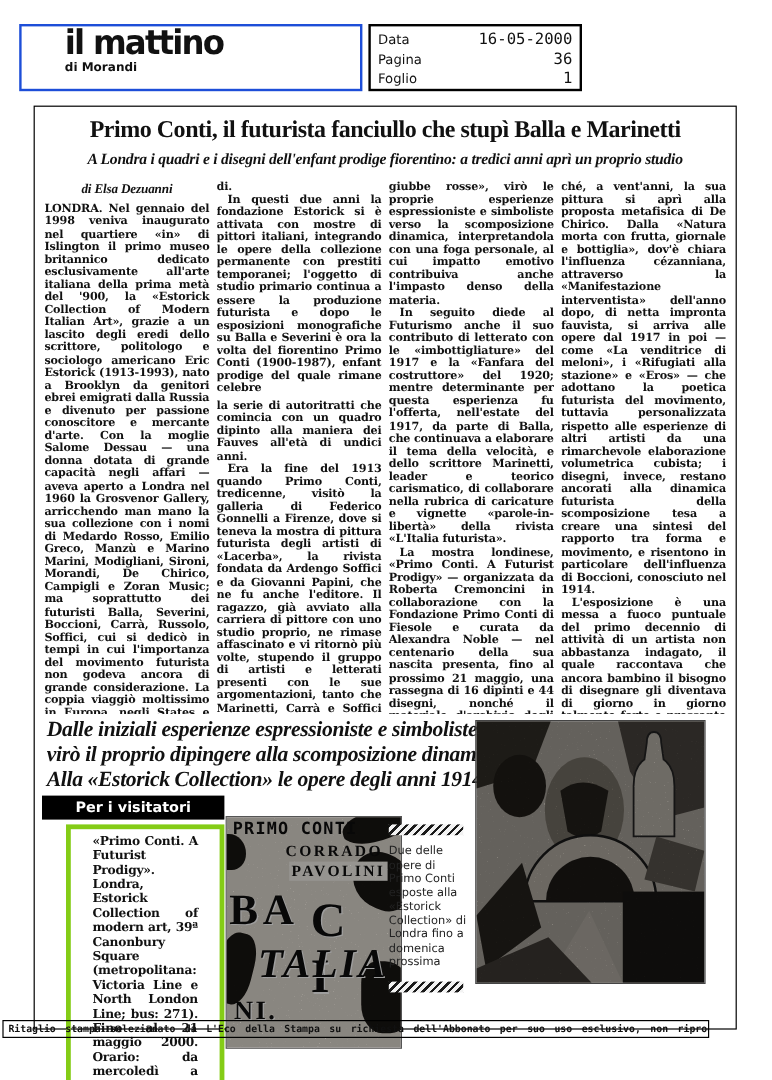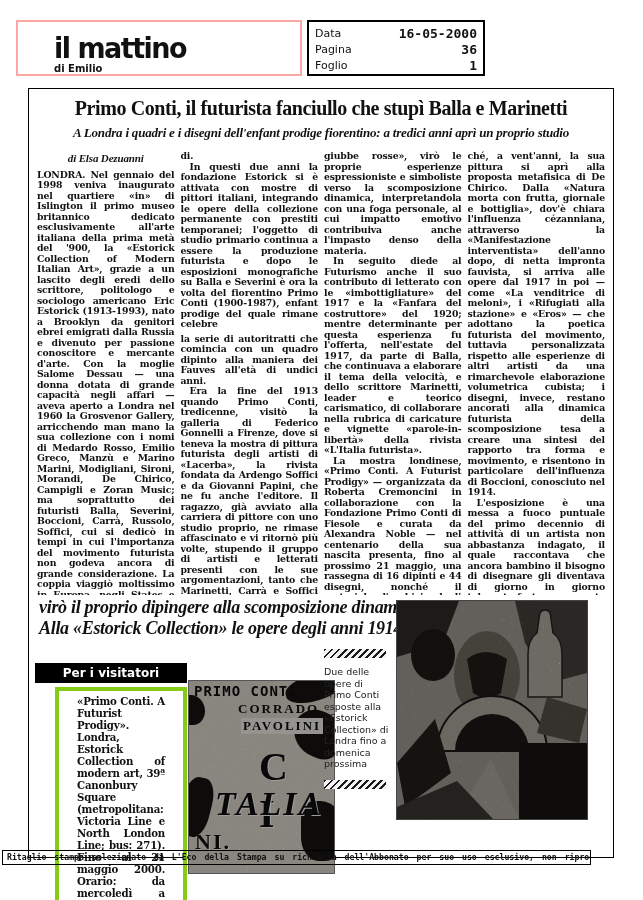--- a/index.html
+++ b/index.html
@@ -1,26 +1,26 @@
 <!DOCTYPE html>
 <html><head>
 <meta charset="utf-8">
 <style>
   html,body{margin:0;padding:0;background:#ffffff;}
   .page{position:relative;width:643px;height:900px;background:#ffffff;font-family:"DejaVu Serif",serif;color:#111;overflow:hidden;}
 
   
-  .masthead{position:absolute;left:16px;top:20px;width:286px;height:56px;border:2px solid #fca5a5;box-sizing:border-box;padding:12px 0 0 36px;}
+  .masthead{position:absolute;left:16px;top:20px;width:286px;height:56px;border:2px solid #1d4ed8;box-sizing:border-box;padding:0 0 0 36px;}
   .logo{font-family:"DejaVu Sans",sans-serif;font-weight:900;font-size:27px;letter-spacing:-1.5px;line-height:28px;transform:scaleY(1.05);transform-origin:left top;}
   .logo-sub{font-family:"DejaVu Sans",sans-serif;font-weight:800;font-size:10px;margin-top:1px;}
 
   .metabox{position:absolute;left:307px;top:20px;width:178px;height:56px;border:2px solid #000;box-sizing:border-box;padding:4px 6px;font-family:"DejaVu Sans",sans-serif;font-size:11px;}
   .metarow{display:flex;line-height:16px;justify-content:space-between;}
   .metarow .mlabel{width:48px;}
-  .metarow .mvalue{font-family:"DejaVu Sans Mono",monospace;font-size:13px;font-weight:700;}
+  .metarow .mvalue{font-family:"DejaVu Sans Mono",monospace;font-size:13px;font-weight:400;}
 
   
   .article{position:absolute;left:28px;top:88px;width:586px;height:770px;border:1.5px solid #000;box-sizing:border-box;}
   .headline{position:absolute;top:8px;left:0;right:0;margin:0;text-align:center;font-family:"Liberation Serif","DejaVu Serif",serif;font-weight:600;font-size:20px;letter-spacing:-0.4px;white-space:nowrap;}
   .subhead{position:absolute;top:36px;left:0;right:0;margin:0;text-align:center;font-family:"Liberation Serif","DejaVu Serif",serif;font-style:italic;font-weight:700;font-size:13px;letter-spacing:-0.2px;white-space:nowrap;}
 
   .columns{position:absolute;top:62px;left:8px;right:8px;height:444px;display:grid;grid-template-columns:repeat(4,1fr);gap:6px;overflow:hidden;}
   .col{overflow:hidden;font:700 9.3px/10.5px "DejaVu Serif",serif;text-align:justify;letter-spacing:-0.15px;}
   .col p{margin:0;text-indent:9px;}
   .col p.lead,.col p.noindent{text-indent:0;}
@@ -46,21 +46,21 @@
   .cover .t-top{left:5px;top:2px;font-family:"DejaVu Sans Mono",monospace;font-size:14px;font-weight:700;letter-spacing:1px;}
   .cover .t-corrado{left:8px;top:20px;font-size:13px;letter-spacing:2px;margin-left:41px;}
   .cover .t-pavolini{left:52px;top:37px;font-size:13px;letter-spacing:2px;background:#f2efe9;padding:0 2px;}
   .cover .t-ba{left:2px;top:56px;font-size:36px;letter-spacing:4px;text-shadow:1px 1px 0 #fff;}
   .cover .t-ci{left:70px;top:62px;font-size:40px;letter-spacing:8px;text-shadow:1px 1px 0 #fff;}
   .cover .t-talia{left:26px;top:104px;font-size:34px;font-style:italic;letter-spacing:2px;text-shadow:1px 1px 0 #fff;}
   .cover .t-ni{left:6px;top:148px;font-size:22px;letter-spacing:2px;text-shadow:1px 1px 0 #fff;}
   .cover-grain{position:absolute;left:0;top:0;width:100%;height:100%;pointer-events:none;}
 
   
-  .caption{position:absolute;left:295px;top:560px;width:66px;}
+  .caption{position:absolute;left:295px;top:598px;width:66px;}
   .hatch{width:62px;height:9px;background:repeating-linear-gradient(135deg,#1a1a1a 0 2px,#f2f2f2 2px 5px);}
   .caption-text{margin:8px 0 10px 0;font-family:"DejaVu Sans",sans-serif;font-size:9.5px;line-height:11.5px;color:#222;}
   .hatch-bottom{margin-top:2px;}
 
   
   .painting{position:absolute;left:368px;top:512px;width:190px;height:218px;outline:1px solid #444;}
 
   
   .footerbar{position:absolute;left:2px;top:850px;width:589px;height:15px;border:1px solid #000;box-sizing:border-box;font-family:"DejaVu Sans Mono",monospace;font-size:8.2px;font-weight:700;line-height:12px;padding:0 4px;word-spacing:3px;white-space:nowrap;overflow:hidden;}
 </style>
@@ -73,21 +73,21 @@
       <feTurbulence type="fractalNoise" baseFrequency="0.9" numOctaves="3" stitchTiles="stitch"></feTurbulence>
       <feColorMatrix type="matrix" values="0 0 0 0 0  0 0 0 0 0  0 0 0 0 0  0.9 0.9 0.9 0 0"></feColorMatrix>
     </filter>
   </defs>
 </svg>
 
 <div class="page">
 
   <div class="masthead">
     <div class="logo">il mattino</div>
-    <div class="logo-sub">di Emilio</div>
+    <div class="logo-sub">di Morandi</div>
   </div>
 
   <div class="metabox">
     <div class="metarow">
       <span class="mlabel">Data</span>
       <span class="mvalue">16-05-2000</span>
     </div>
     <div class="metarow">
       <span class="mlabel">Pagina</span>
       <span class="mvalue">36</span>
@@ -119,38 +119,40 @@
         <p>In seguito diede al Futurismo anche il suo contributo di letterato con le «imbottigliature» del 1917 e la «Fanfara del costruttore» del 1920; mentre determinante per questa esperienza fu l'offerta, nell'estate del 1917, da parte di Balla, che continuava a elaborare il tema della velocità, e dello scrittore Marinetti, leader e teorico carismatico, di collaborare nella rubrica di caricature e vignette «parole-in-libertà» della rivista «L'Italia futurista».</p>
         <p>La mostra londinese, «Primo Conti. A Futurist Prodigy» — organizzata da Roberta Cremoncini in collaborazione con la Fondazione Primo Conti di Fiesole e curata da Alexandra Noble — nel centenario della sua nascita presenta, fino al prossimo 21 maggio, una rassegna di 16 dipinti e 44 disegni, nonché il materiale d'archivio degli anni 1914-1919, offrendo una panoramica del suo periodo futurista che mette a fuoco la rilevante connessione che il giovane artista ebbe con la prima fase del movimento, fin-</p>
       </div>
       <div class="col">
         <p class="noindent">ché, a vent'anni, la sua pittura si aprì alla proposta metafisica di De Chirico. Dalla «Natura morta con frutta, giornale e bottiglia», dov'è chiara l'influenza cézanniana, attraverso la «Manifestazione interventista» dell'anno dopo, di netta impronta fauvista, si arriva alle opere dal 1917 in poi — come «La venditrice di meloni», i «Rifugiati alla stazione» e «Eros» — che adottano la poetica futurista del movimento, tuttavia personalizzata rispetto alle esperienze di altri artisti da una rimarchevole elaborazione volumetrica cubista; i disegni, invece, restano ancorati alla dinamica futurista della scomposizione tesa a creare una sintesi del rapporto tra forma e movimento, e risentono in particolare dell'influenza di Boccioni, conosciuto nel 1914.</p>
         <p>L'esposizione è una messa a fuoco puntuale del primo decennio di attività di un artista non abbastanza indagato, il quale raccontava che ancora bambino il bisogno di disegnare gli diventava di giorno in giorno talmente forte e pressante da spingerlo a disegnare in ogni momento: a pranzo, sulla tovaglia con il manico della forchetta; di notte, al buio, con le dita sul cuscino; e da fargli trovar pace solo con una matita o un gessetto in mano.</p>
       </div>
     </div>
 
     <div class="pullquote">
+      <div>Dalle iniziali esperienze espressioniste e simboliste</div>
       <div>virò il proprio dipingere alla scomposizione dinamica</div>
       <div>Alla «Estorick Collection» le opere degli anni 1914-1919</div>
     </div>
 
     <div class="visitors">
       <div class="visitors-title">Per i visitatori</div>
       <div class="visitors-body">«Primo Conti. A Futurist Prodigy». Londra, Estorick Collection of modern art, 39ª Canonbury Square (metropolitana: Victoria Line e North London Line; bus: 271). Fino al 21 maggio 2000. Orario: da mercoledì a sabato 11-18; domenica 12-17. Biglietto: sterline 3.50, ridotto 2.50. Informazioni 0044 1717049522, fax 0044 1717049531.</div>
     </div>
 
     <div class="cover">
       <div class="blob b1"></div>
       <div class="blob b2"></div>
       <div class="blob b3"></div>
       <div class="blob b4"></div>
       <div class="blob b5"></div>
       <div class="t t-top">PRIMO CONTI</div>
       <div class="t t-corrado">CORRADO</div>
       <div class="t t-pavolini">PAVOLINI</div>
+      <div class="t t-ba">BA</div>
       <div class="t t-ci">C I</div>
       <div class="t t-talia">TALIA</div>
       <div class="t t-ni">NI.</div>
       <svg class="cover-grain">
           <rect width="100%" height="100%" filter="url(#grain)" opacity="0.38"></rect>
         </svg>
     </div>
 
     <div class="caption">
       <div class="hatch"></div>

